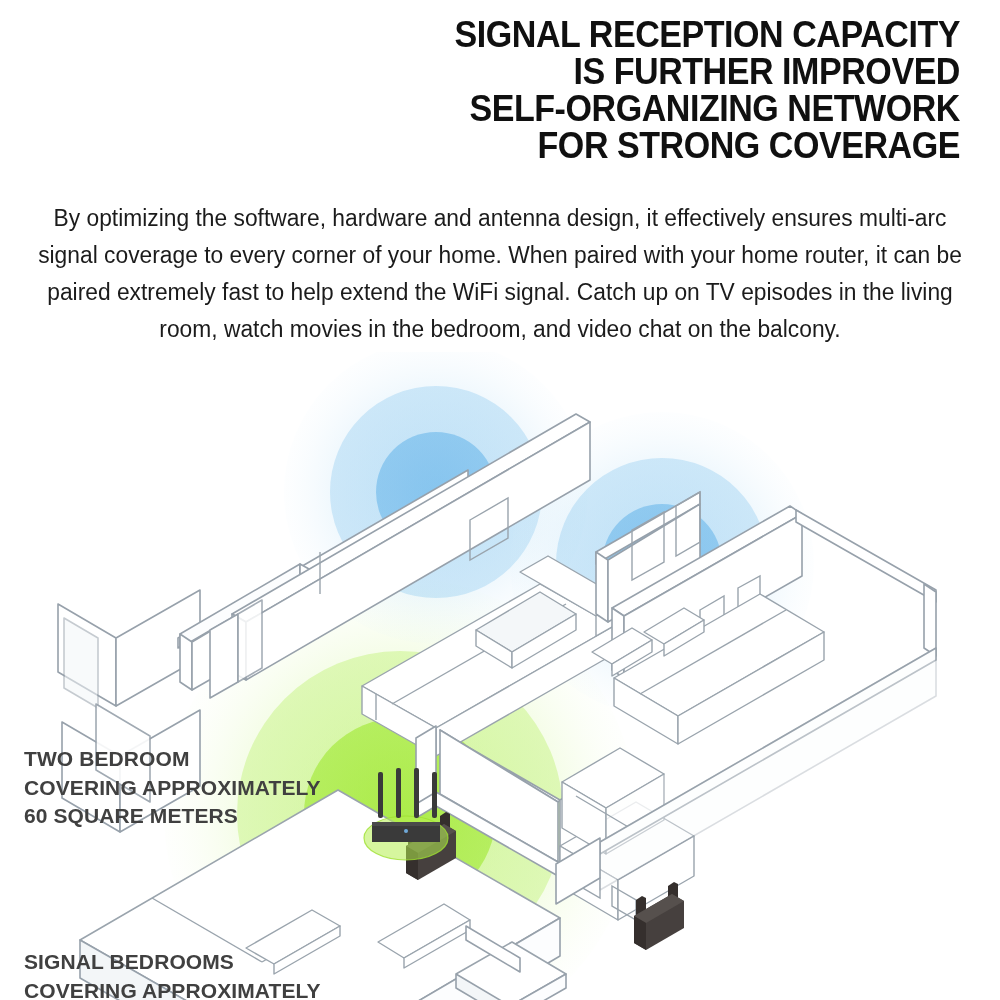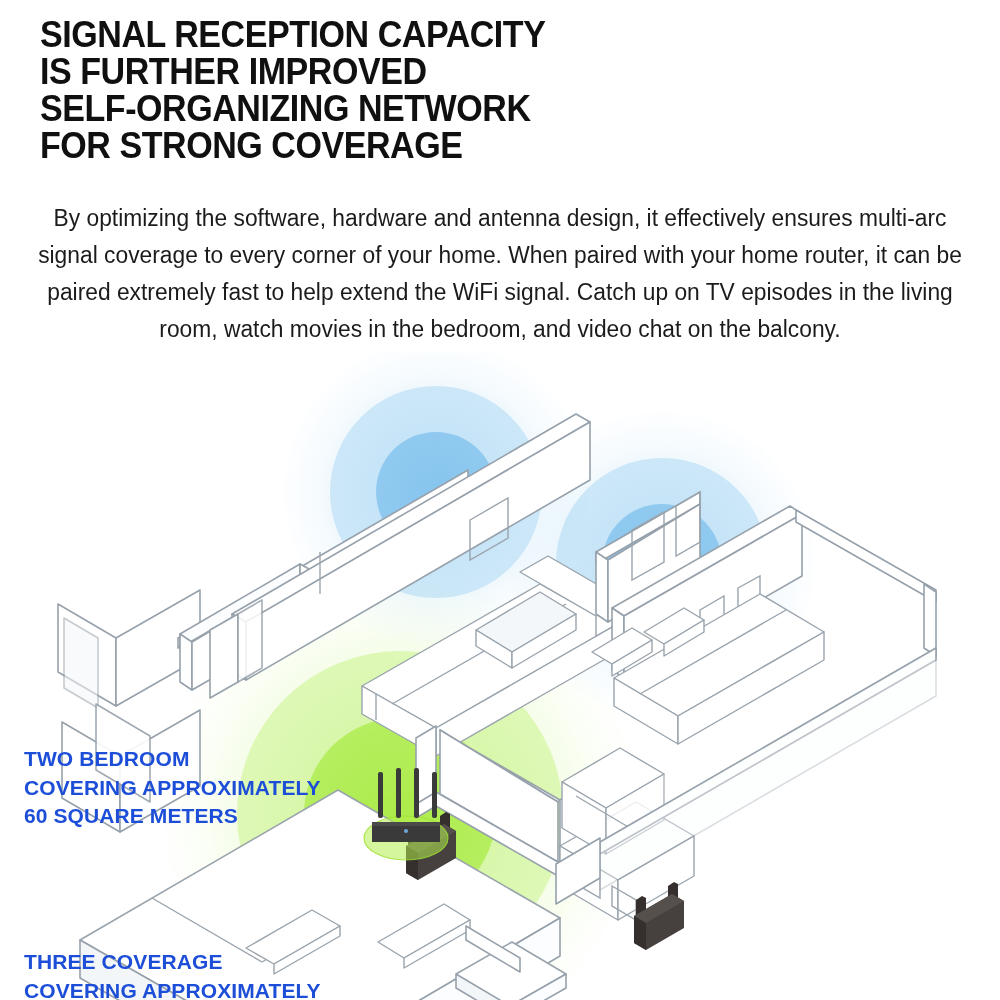--- a/index.html
+++ b/index.html
@@ -15,21 +15,21 @@
     font-family: "Liberation Sans", sans-serif;
     color: #000000;
   }
 
   
   #heading {
     position: absolute;
     top: 16px;
     left: 0;
     width: 1000px;
-    text-align: left;
+    text-align: right;
   }
   #heading .hline {
     display: block;
     font-family: "Liberation Sans", sans-serif;
     font-weight: bold;
     font-size: 37px;
     line-height: 37px;
     letter-spacing: -0.5px;
     color: #101010;
     transform: scaleX(0.92);
@@ -68,21 +68,21 @@
     height: 648px;
   }
 
   
   .callout {
     position: absolute;
     font-family: "Liberation Sans", sans-serif;
     font-weight: bold;
     font-size: 21px;
     line-height: 28.5px;
-    color: #1d4ed8;
+    color: #404040;
     letter-spacing: 0.1px;
     white-space: nowrap;
     z-index: 40;
   }
   .callout .cl { display: block; }
 
   #callout-two-bedroom { left: 24px; top: 393px; }
   #callout-three-bedrooms { left: 24px; top: 596px; }
 </style>
 </head>
@@ -319,18 +319,18 @@
     </g>
   </svg>
 
   <div class="callout" id="callout-two-bedroom">
     <span class="cl">TWO BEDROOM</span>
     <span class="cl">COVERING APPROXIMATELY</span>
     <span class="cl">60 SQUARE METERS</span>
   </div>
 
   <div class="callout" id="callout-three-bedrooms">
-    <span class="cl">THREE COVERAGE</span>
+    <span class="cl">SIGNAL BEDROOMS</span>
     <span class="cl">COVERING APPROXIMATELY</span>
 
   </div>
 
 </div>
 
 </body></html>

